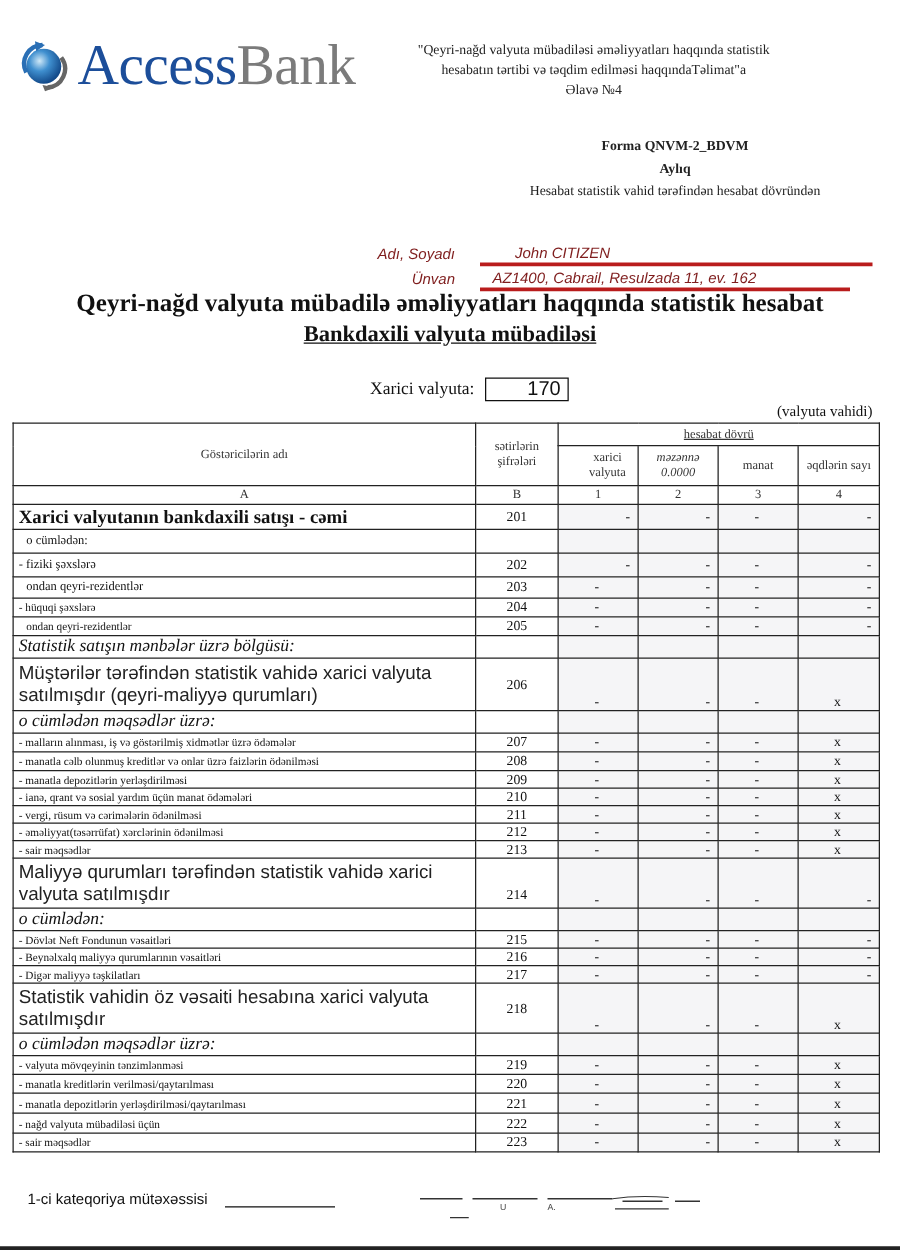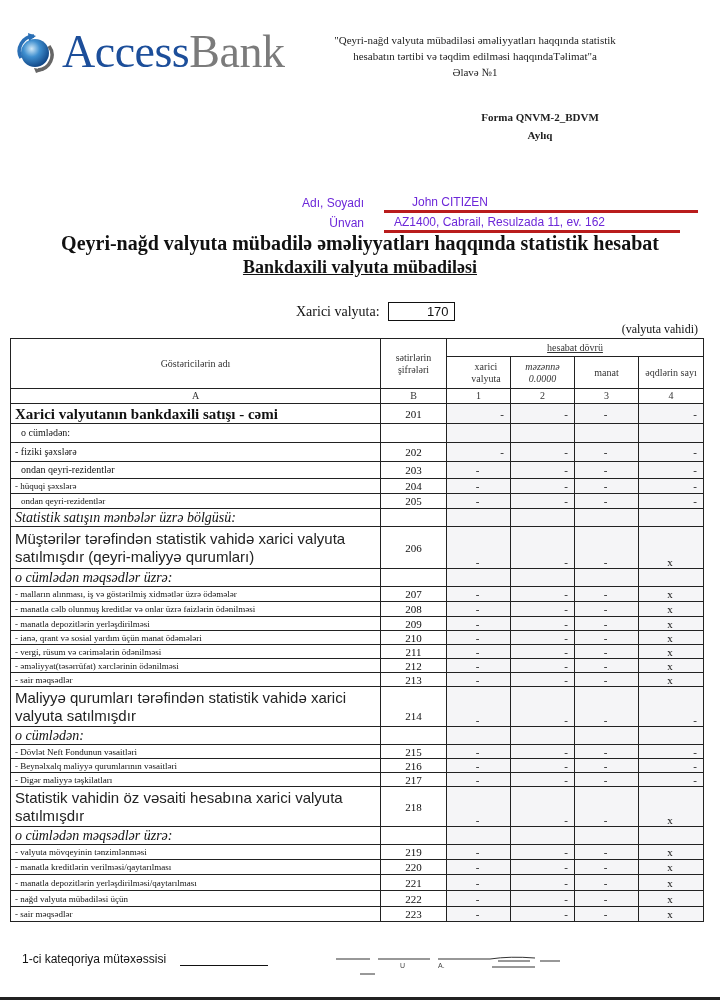--- a/index.html
+++ b/index.html
@@ -6,28 +6,28 @@
   body { width:720px; height:1000px; background:#fff; position:relative; overflow:hidden; color:#111; font-family:"Liberation Serif", serif; }
   .abs { position:absolute; }
   .logo { left:12px; top:26px; height:52px; display:flex; align-items:center; }
   .logo-icon { width:44px; height:44px; position:relative; margin-right:6px; }
   .logo-text { font-family:"Liberation Serif", serif; font-size:46px; line-height:46px; letter-spacing:-0.5px; }
   .logo-text .a { color:#1c4e9a; }
   .logo-text .b { color:#7b7b7b; }
   .ref { left:310px; top:32px; width:330px; font-size:11px; line-height:16px; text-align:center; color:#222; }
   .form { left:380px; top:108px; width:320px; font-size:11px; line-height:18px; text-align:center; color:#222; }
   .form .b { font-weight:bold; }
-  .person { font-family:"Liberation Sans", sans-serif; font-size:12px; color:#6d28d9; }
+  .person { font-family:"Liberation Sans", sans-serif; font-size:12px; color:#7f1d1d;font-style:italic; }
   .person .lbl { position:absolute; text-align:right; width:100px; }
   .person .val { position:absolute; border-bottom:3px solid #b91c1c; padding-left:28px; height:15px; line-height:15px; }
   .title1 { left:0; width:720px; top:232px; font-size:20px; font-weight:bold; text-align:center; }
   .title2 { left:0; width:720px; top:257px; font-size:18px; font-weight:bold; text-align:center; }
   .title2 span { text-decoration:underline; }
   .currency { top:302px; left:296px; font-size:14px; display:flex; align-items:center; }
-  .currency .box { margin-left:8px; width:60px; height:17px; border:1.5px solid #111; font-family:"Liberation Sans", sans-serif; font-size:13px; text-align:right; padding-right:5px; line-height:17px; }
+  .currency .box { margin-left:8px; width:60px; height:17px; border:1.5px solid #111; font-family:"Liberation Sans", sans-serif; font-size:16px; text-align:right; padding-right:5px; line-height:17px; }
   .unit { right:22px; top:322px; font-size:12px; }
   table.grid { position:absolute; left:10px; top:338px; width:693px; border-collapse:collapse; table-layout:fixed; }
   table.grid td { border:1.4px solid #222; padding:0 4px; font-size:10px; line-height:12px; vertical-align:middle; overflow:hidden; white-space:nowrap; }
   table.grid td.code { text-align:center; font-size:11px; }
   table.grid td.v { text-align:right; padding-right:6px; font-size:11px; background:#f5f5f7; }
   table.grid td.v.c { text-align:center; }
   .hdr td { text-align:center; color:#333; font-size:10px; }
   .hdr .u { text-decoration:underline; }
   .big { font-size:15px !important; font-family:"Liberation Sans", sans-serif; color:#222; line-height:18px !important; white-space:normal !important; }
   .bold { font-weight:bold; font-size:15px !important; }
@@ -58,26 +58,27 @@
       <path d="M37 16 A15 15 0 0 1 26 40" stroke="#666" stroke-width="3.5" fill="none"></path>
       <path d="M22 38 L32 40 L24 43 Z" fill="#666"></path>
     </svg>
   </div>
   <div class="logo-text"><span class="a">Access</span><span class="b">Bank</span></div>
 </div>
 
 <div class="abs ref">
   <div>"Qeyri-nağd valyuta mübadiləsi əməliyyatları haqqında statistik</div>
   <div>hesabatın tərtibi və təqdim edilməsi haqqındaTəlimat"a</div>
-  <div>Əlavə №1</div>
+  <div>Əlavə №4</div>
 </div>
 
 <div class="abs form">
   <div class="b">Forma QNVM-2_BDVM</div>
   <div class="b">Aylıq</div>
+  <div>Hesabat statistik vahid tərəfindən hesabat dövründən</div>
 </div>
 
 <div class="person">
   <div class="person lbl abs" style="left:264px; top:196px;">Adı, Soyadı</div>
   <div class="person val abs" style="left:384px; top:195px; width:286px;">John CITIZEN</div>
   <div class="person lbl abs" style="left:264px; top:216px;">Ünvan</div>
   <div class="person val abs" style="left:384px; top:215px; width:286px; padding-left:10px;">AZ1400, Cabrail, Resulzada 11,  ev. 162</div>
 </div>
 
 <div class="abs title1">Qeyri-nağd valyuta mübadilə əməliyyatları haqqında statistik hesabat</div>

